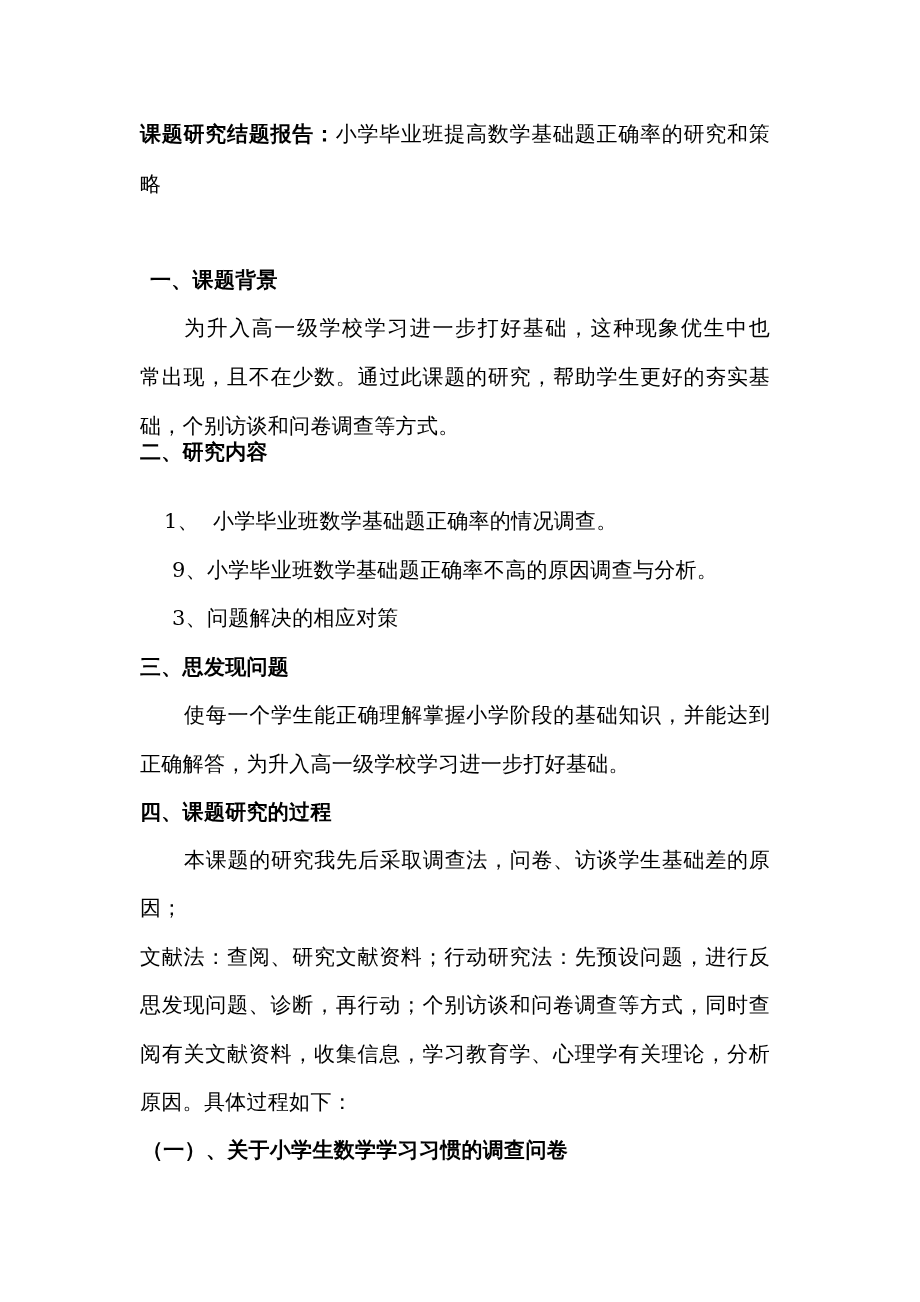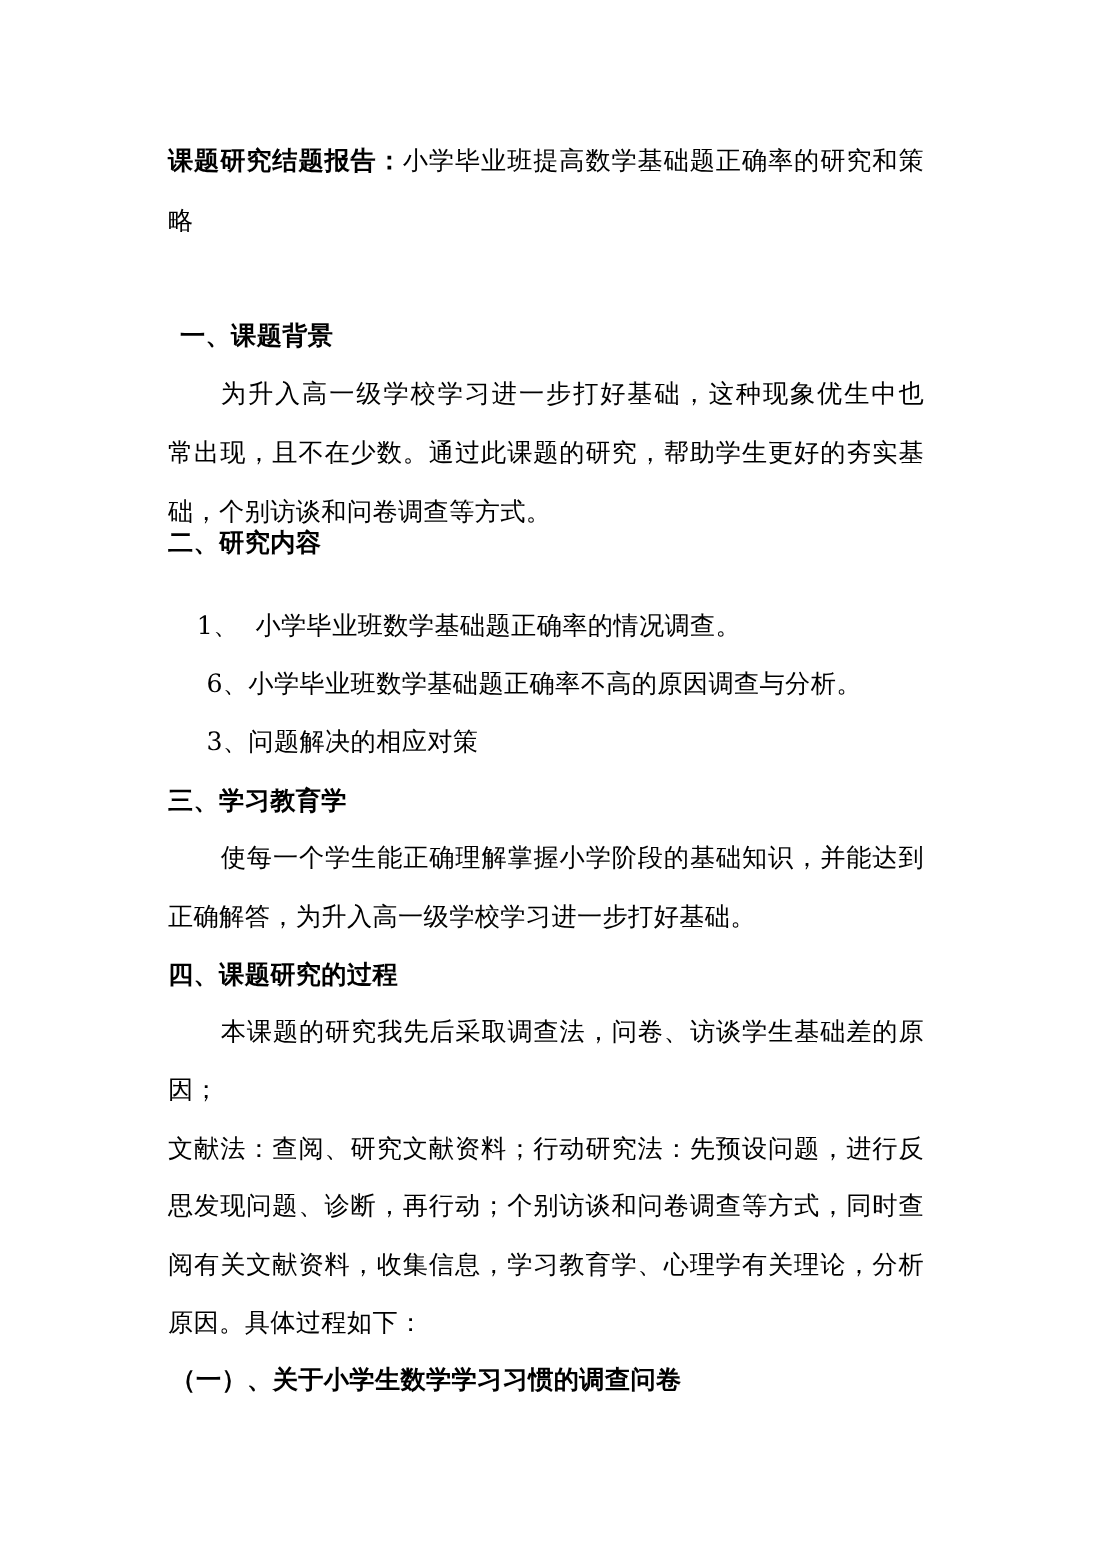--- a/index.html
+++ b/index.html
@@ -43,24 +43,24 @@
   </div>
   <div class="line" style="top:172px;">略</div>
 
   <div class="line bold" style="top:268px; left:150px;">一、课题背景</div>
   <div class="line justify" style="top:316px; left:184px; width:586px;">为升入高一级学校学习进一步打好基础，这种现象优生中也</div>
   <div class="line justify" style="top:365px;">常出现，且不在少数。通过此课题的研究，帮助学生更好的夯实基</div>
   <div class="line" style="top:414px;">础，个别访谈和问卷调查等方式。</div>
 
   <div class="line bold" style="top:440px;">二、研究内容</div>
   <div class="line" style="top:509px; left:164px; white-space:pre;">1、  小学毕业班数学基础题正确率的情况调查。</div>
-  <div class="line" style="top:558px; left:172px;">6、小学毕业班数学基础题正确率不高的原因调查与分析。</div>
+  <div class="line" style="top:558px; left:172px;">9、小学毕业班数学基础题正确率不高的原因调查与分析。</div>
   <div class="line" style="top:606px; left:172px;text-align:center;">3、问题解决的相应对策</div>
 
-  <div class="line bold" style="top:655px;">三、学习教育学</div>
+  <div class="line bold" style="top:655px;">三、思发现问题</div>
   <div class="line justify" style="top:703px; left:184px; width:586px;">使每一个学生能正确理解掌握小学阶段的基础知识，并能达到</div>
   <div class="line" style="top:752px;">正确解答，为升入高一级学校学习进一步打好基础。</div>
 
   <div class="line bold" style="top:800px;">四、课题研究的过程</div>
   <div class="line justify" style="top:848px; left:184px; width:586px;">本课题的研究我先后采取调查法，问卷、访谈学生基础差的原</div>
   <div class="line" style="top:896px;">因；</div>
   <div class="line justify" style="top:945px;">文献法：查阅、研究文献资料；行动研究法：先预设问题，进行反</div>
   <div class="line justify" style="top:993px;">思发现问题、诊断，再行动；个别访谈和问卷调查等方式，同时查</div>
   <div class="line justify" style="top:1042px;">阅有关文献资料，收集信息，学习教育学、心理学有关理论，分析</div>
   <div class="line" style="top:1090px;">原因。具体过程如下：</div>

